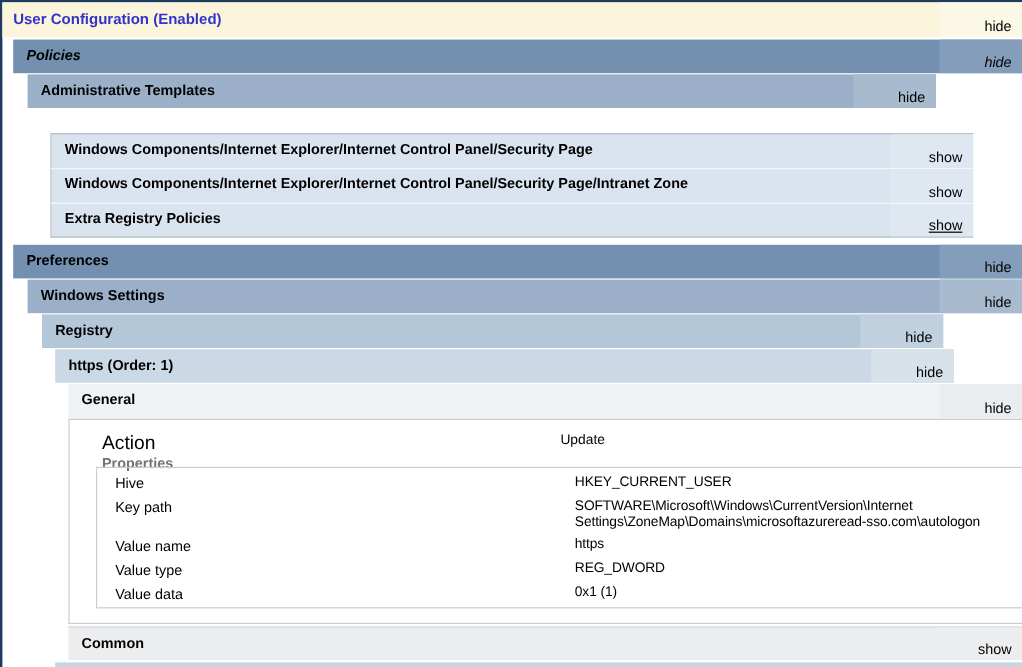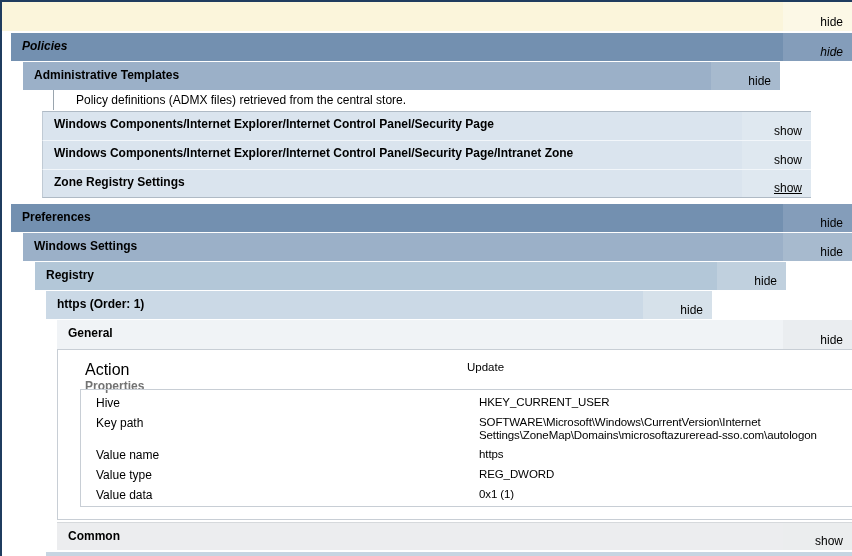--- a/index.html
+++ b/index.html
@@ -27,21 +27,21 @@
   #band-preferences { left:11px; top:204px; width:841px; height:28px; }
 
   #band-admintpl, #band-winsettings { background:#9BB0C8; }
   #band-admintpl .cell, #band-winsettings .cell { background:#A7BACE; }
   #band-admintpl { left:23px; top:62px; width:757px; height:28px; }
   #band-winsettings { left:23px; top:233px; width:829px; height:28px; }
 
   #band-registry { left:35px; top:262px; width:751px; height:28px; background:#B3C7D8; }
   #band-registry .cell { background:#C0D0DE; }
 
-  #band-https { left:46px; top:291px; width:666px; height:28px; background:#CBD9E6; }
+  #band-https { left:46px; top:291px; width:749px; height:28px; background:#CBD9E6; }
   #band-https .cell { background:#D6E1EA; }
 
   #band-general { left:57px; top:320px; width:795px; height:30px; background:#F0F3F6;
                   border-bottom:1px solid #C8CED5; }
   #band-general .cell { background:#EAEDF0; }
 
   #band-common { left:57px; top:522px; width:795px; height:28px; background:#ECEDEF;
                  border-top:1px solid #D6D9DC; }
   #band-common .cell { background:#EBEDEE; }
 
@@ -81,52 +81,52 @@
 </style>
 </head>
 <body>
 
 <div id="screen">
   <div class="border-top"></div>
   <div class="border-left"></div>
 
   <div class="band" id="band-user">
     <div class="cell"></div>
+    <span class="title">User Configuration (Enabled)</span>
     <a class="toggle">hide</a>
   </div>
 
   <div class="band" id="band-policies">
     <div class="cell"></div>
     <span class="title">Policies</span>
     <a class="toggle">hide</a>
   </div>
 
   <div class="band" id="band-admintpl">
     <div class="cell"></div>
     <span class="title">Administrative Templates</span>
     <a class="toggle">hide</a>
   </div>
 
-  <div id="admx-note">Policy definitions (ADMX files) retrieved from the central store.</div>
 
   <div class="group-row" id="group-row-0">
     <div class="cell"></div>
     <span class="title">Windows Components/Internet Explorer/Internet Control Panel/Security Page</span>
     <a class="toggle">show</a>
   </div>
 
   <div class="group-row" id="group-row-1">
     <div class="cell"></div>
     <span class="title">Windows Components/Internet Explorer/Internet Control Panel/Security Page/Intranet Zone</span>
     <a class="toggle">show</a>
   </div>
 
   <div class="group-row" id="group-row-2">
     <div class="cell"></div>
-    <span class="title">Zone Registry Settings</span>
+    <span class="title">Extra Registry Policies</span>
     <a class="toggle underlined">show</a>
   </div>
 
   <div class="band" id="band-preferences">
     <div class="cell"></div>
     <span class="title">Preferences</span>
     <a class="toggle">hide</a>
   </div>
 
   <div class="band" id="band-winsettings">

